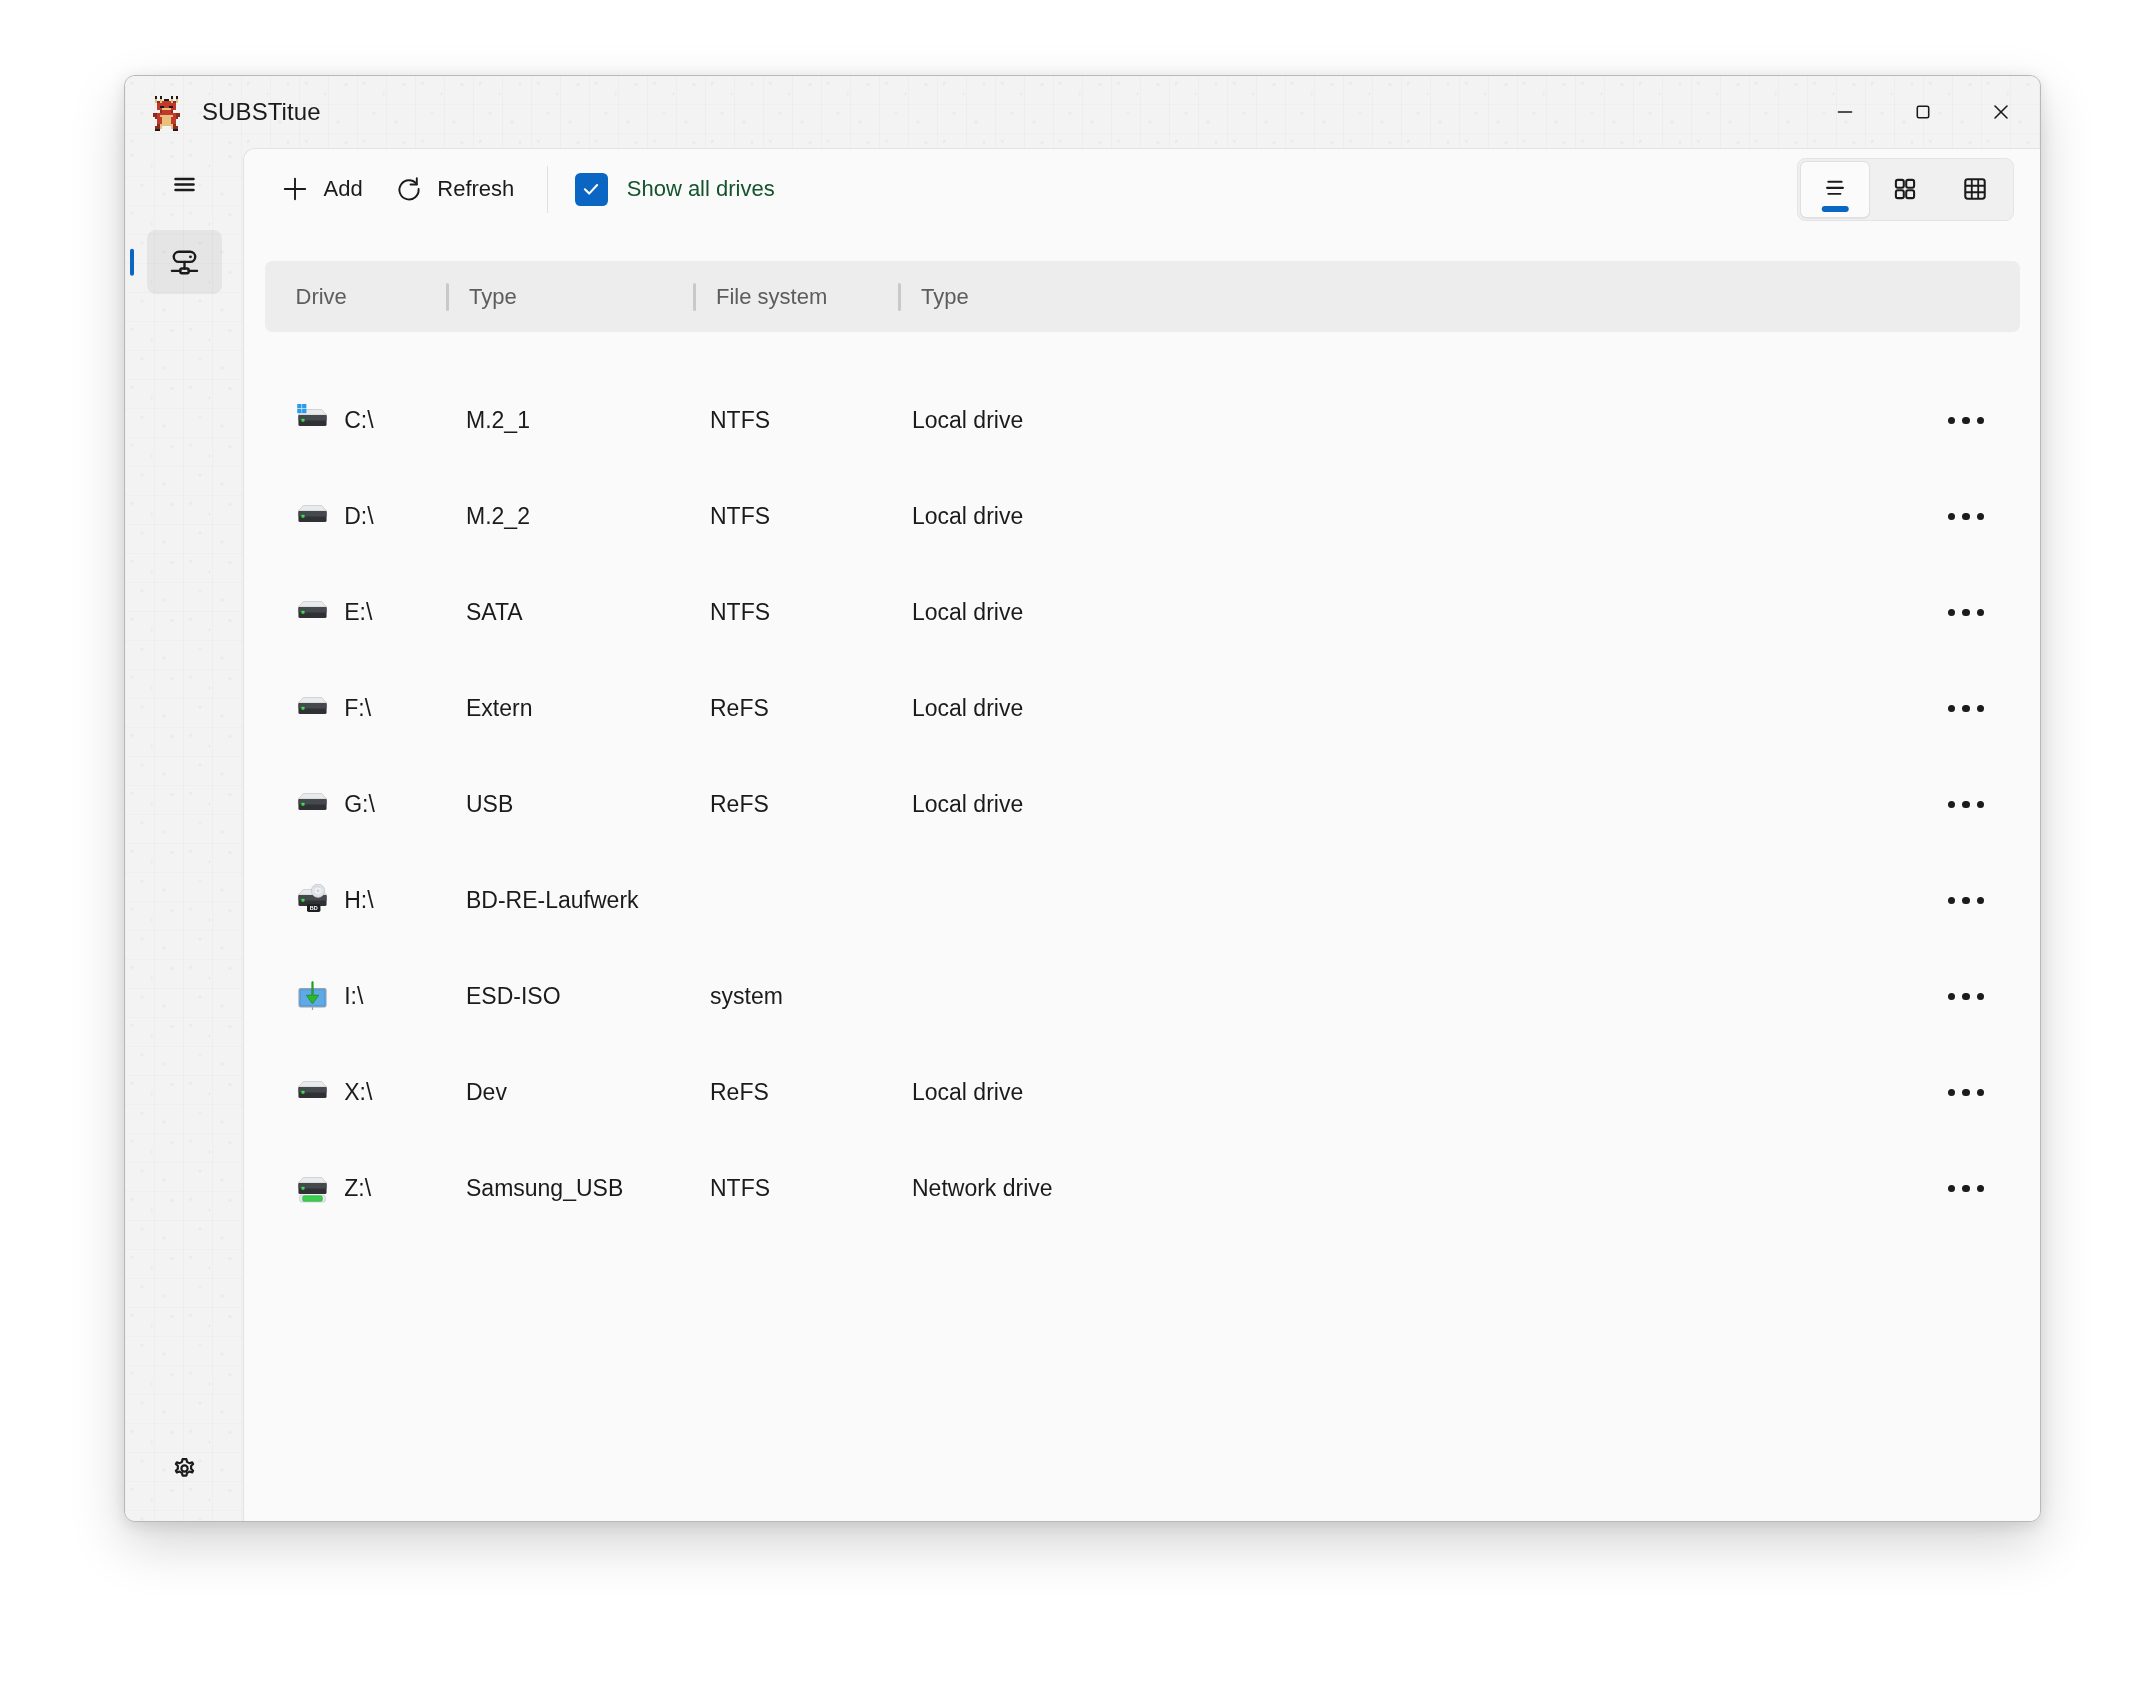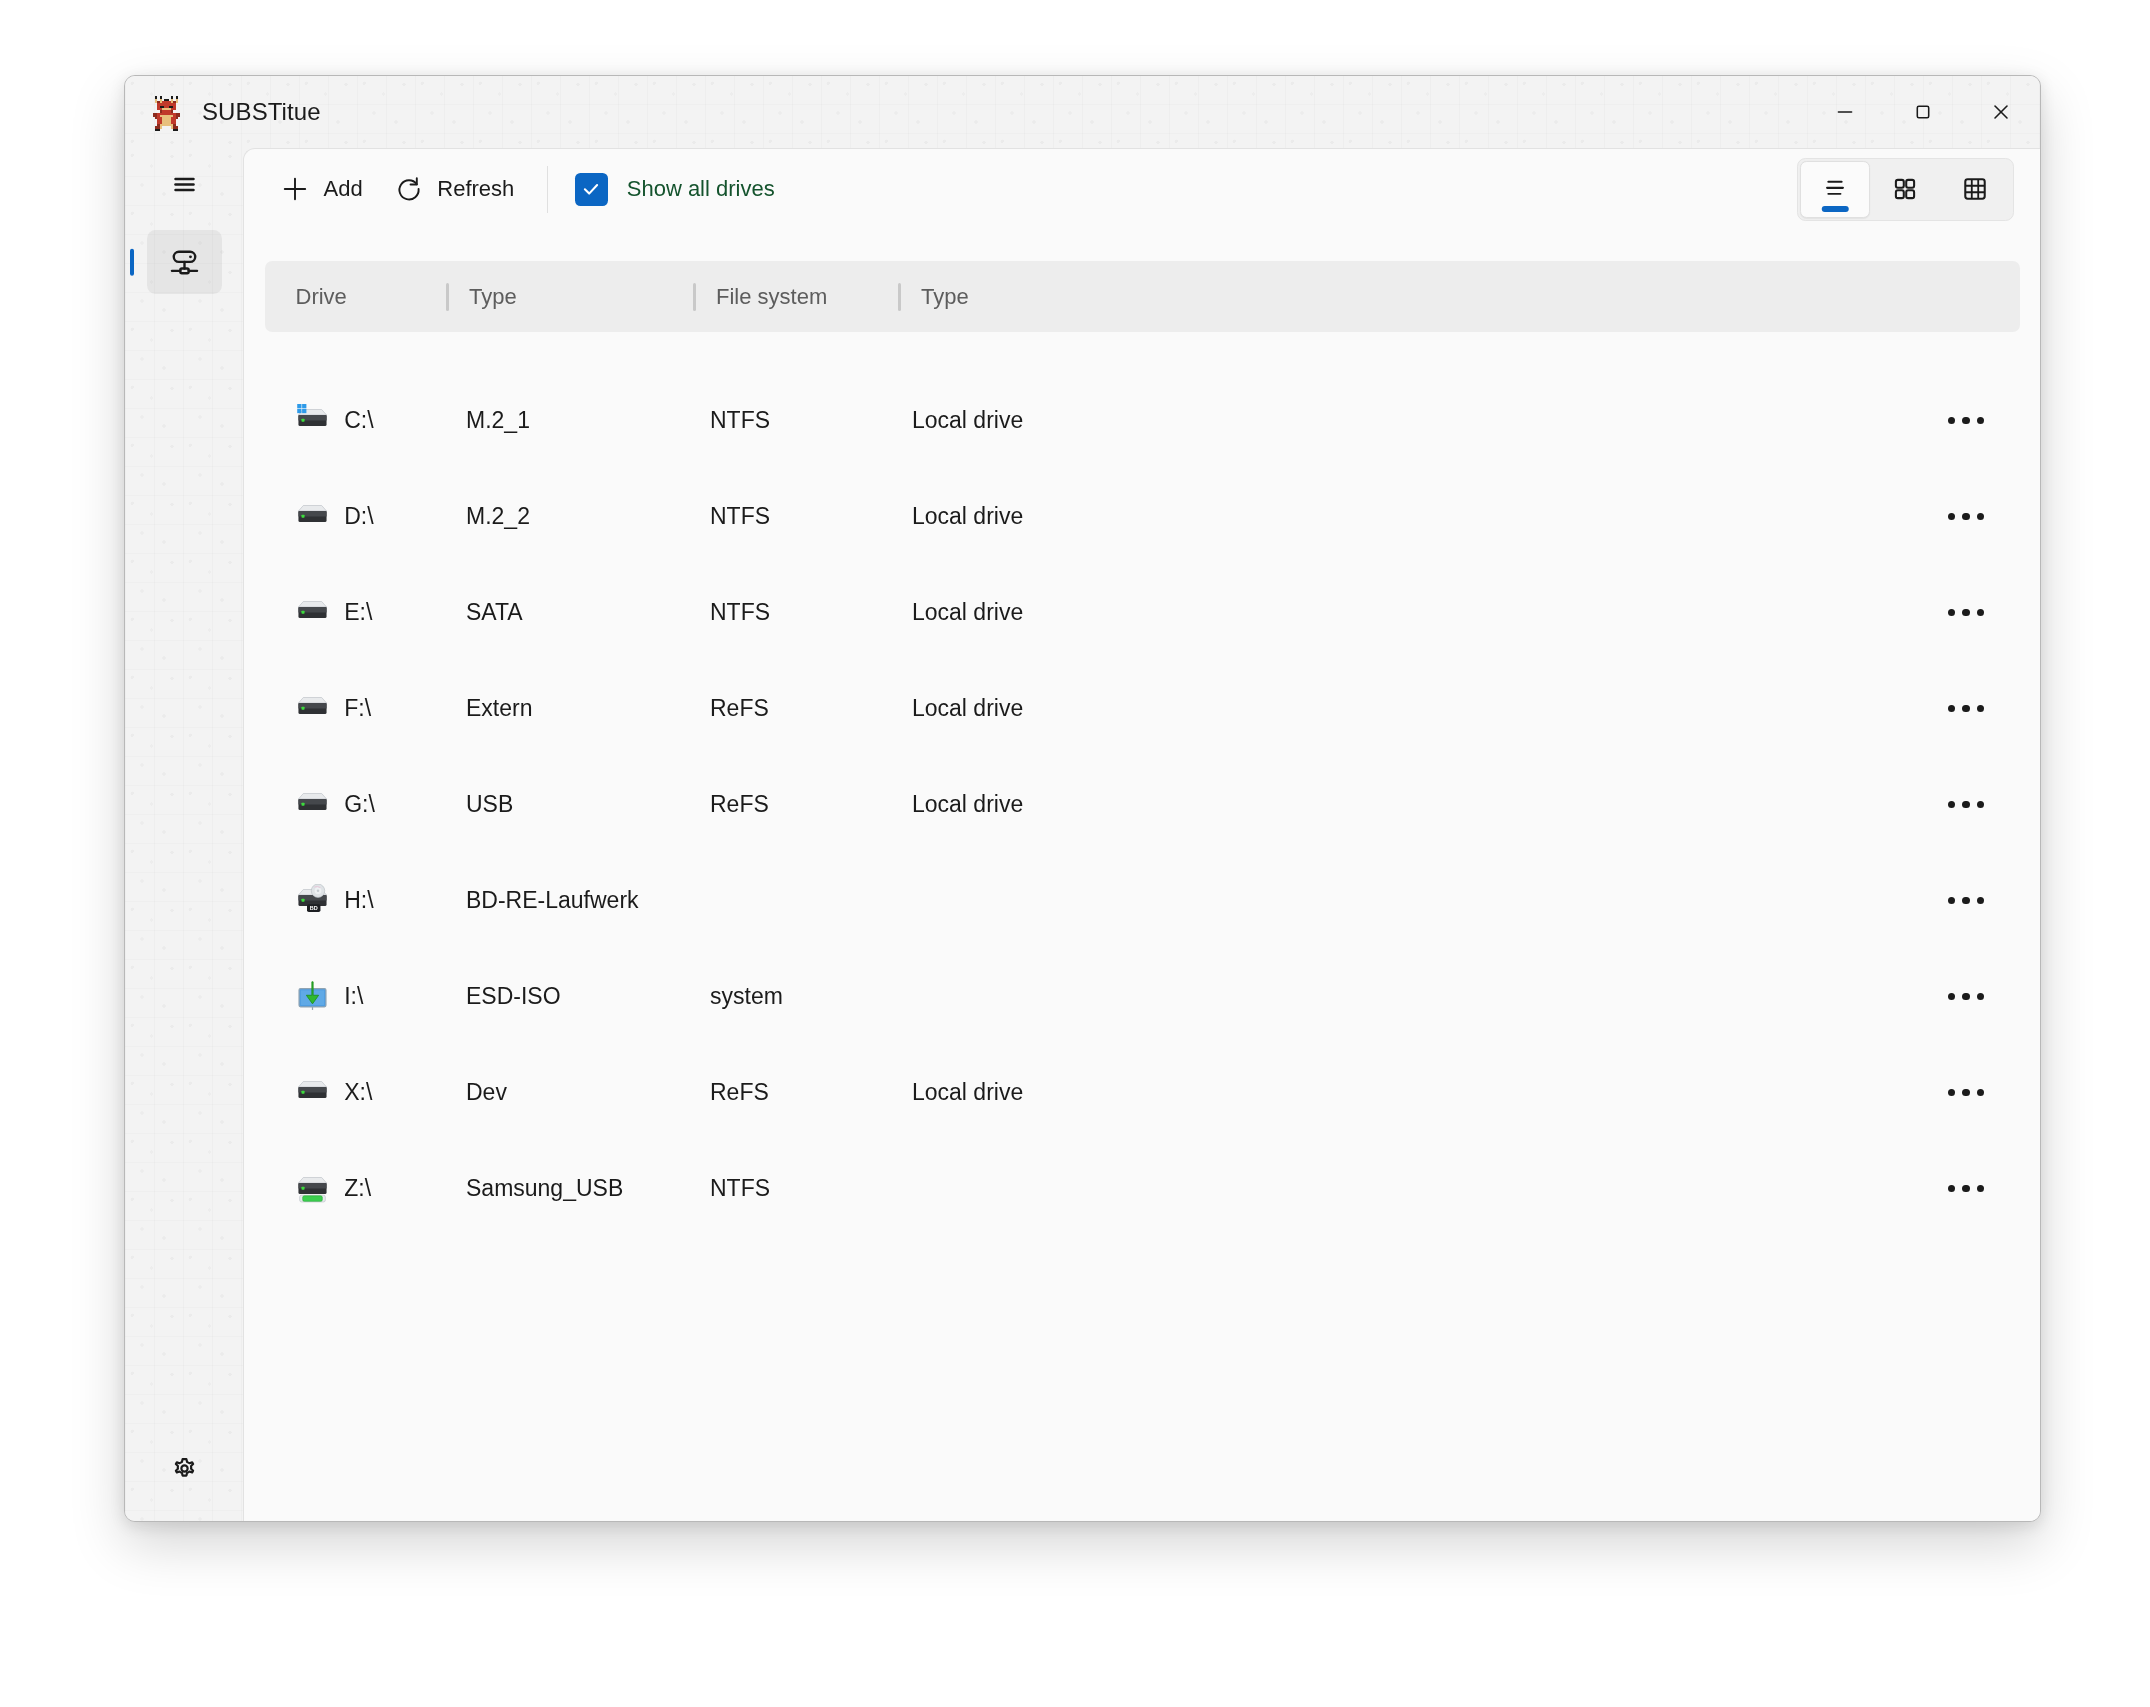--- a/index.html
+++ b/index.html
@@ -643,20 +643,21 @@
   <rect x="4" y="18" width="46" height="18" rx="2.5" fill="#2f3134"></rect>
   <rect x="4" y="18" width="46" height="9" fill="#45484c"></rect>
   <rect x="9" y="24" width="5" height="5" rx="1" fill="#3ddb3d"></rect>
       <rect x="6" y="38" width="42" height="11" rx="3" fill="#e6e9ec" stroke="#b9bec4" stroke-width="1"></rect>
       <rect x="11" y="39" width="32" height="9" rx="2.5" fill="#3ccf4e" stroke="#27a93a" stroke-width="1"></rect>
     </svg>
       <span>Z:\</span>
     </div>
     <div class="c-label cellText">Samsung_USB</div>
     <div class="c-fs cellText">NTFS</div>
+    <div class="c-type cellText">Network drive</div>
     <div class="row-more">
       <span class="dot"></span>
       <span class="dot"></span>
       <span class="dot"></span>
     </div>
             </div>
           </div>
 
       </div>
     </div>

